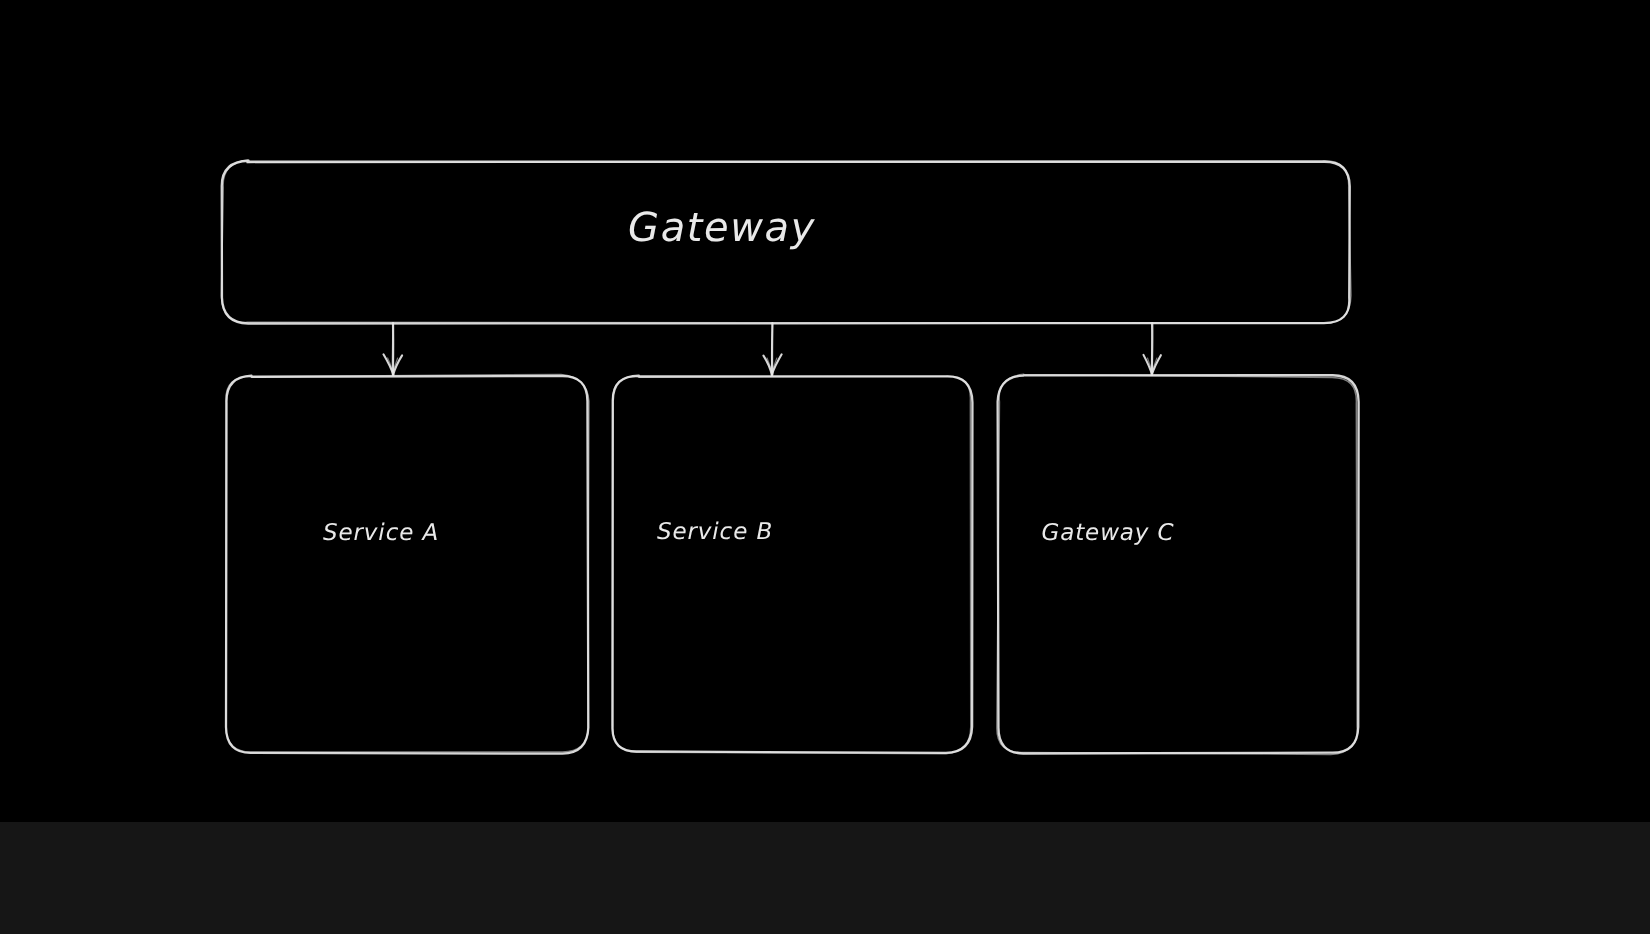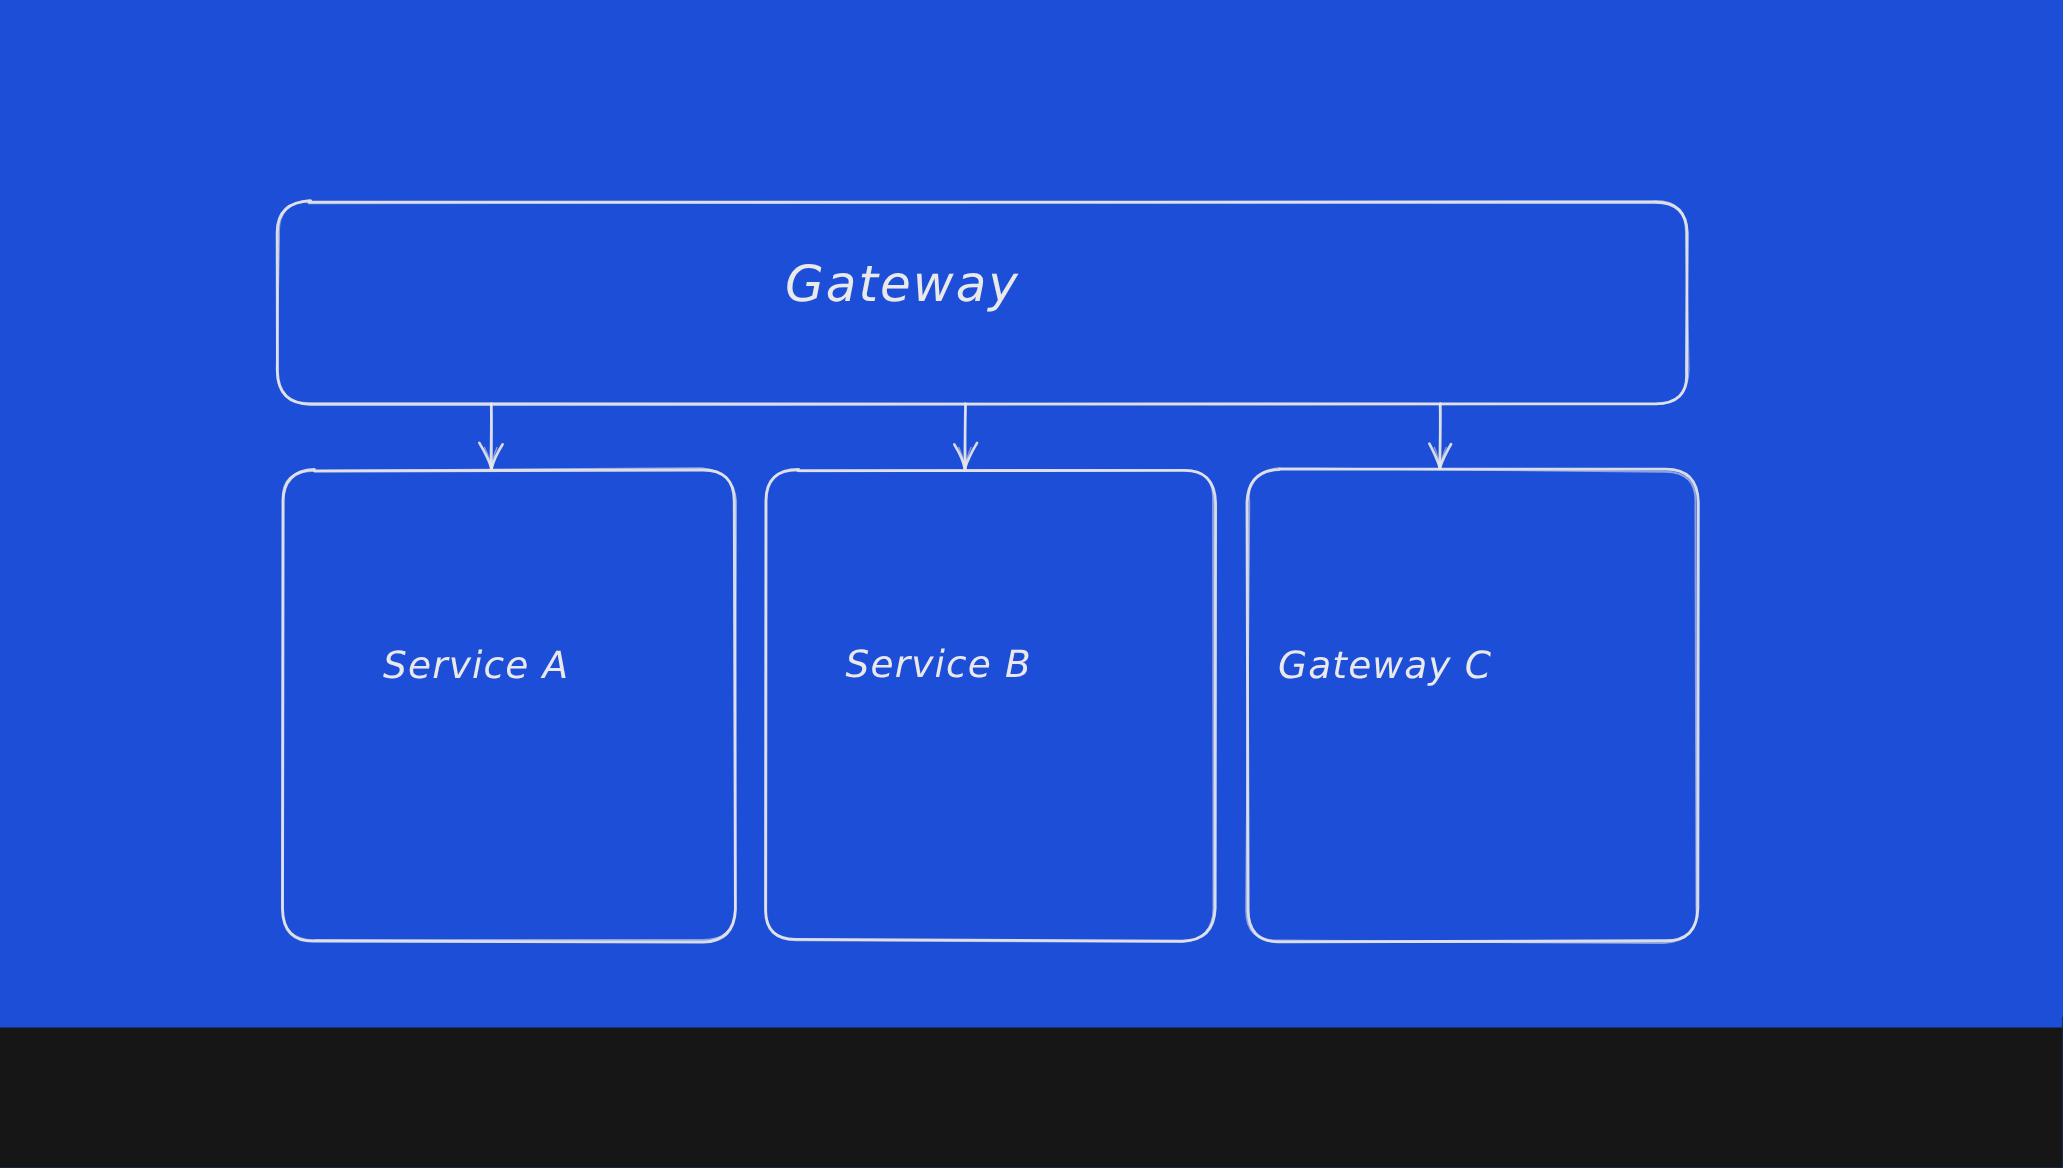--- a/index.html
+++ b/index.html
@@ -11,21 +11,21 @@
   body {
     width: 1650px;
     height: 934px;
     overflow: hidden;
     font-family: "DejaVu Sans", sans-serif;
   }
   #canvas {
     position: relative;
     width: 1650px;
     height: 822px;
-    background: #1d4ed8;
+    background: #000000;
   }
   #sketch-layer {
     position: absolute;
     left: 0;
     top: 0;
     width: 1650px;
     height: 934px;
     display: block;
   }
   .node-label {
@@ -39,21 +39,21 @@
     text-align: center;
     transform: translate(-50%, -50%);
     -webkit-font-smoothing: antialiased;
     text-rendering: geometricPrecision;
   }
   .node-label.title {
     font-size: 40px;
     letter-spacing: 1.6px;
   }
   .node-label.sub {
-    font-size: 30px;
+    font-size: 23px;
   }
   .hit {
     position: absolute;
     background: transparent;
   }
 </style>
 </head>
 <body>
 
 <div id="canvas">
@@ -84,21 +84,21 @@
       <path d="M 1143.4767167459243 354.872004648624 Q 1149.3701757183298 366 1152.17889676895 375" fill="none" stroke="#e8e8e8" stroke-width="2.1" stroke-linecap="round" stroke-linejoin="round" opacity="0.92"></path>
       <path d="M 1160.883083818946 355.2242263087537 Q 1154.5550524555147 366 1151.7396668223664 375" fill="none" stroke="#e8e8e8" stroke-width="2.1" stroke-linecap="round" stroke-linejoin="round" opacity="0.92"></path>
       <path d="M 1147.5095307564363 358 Q 1151.1 367 1152.1578193401451 375" fill="none" stroke="#e8e8e8" stroke-width="1.2" stroke-linecap="round" stroke-linejoin="round" opacity="0.5"></path>
       <path d="M 1156.9075919967145 358 Q 1152.9 367 1151.950806362601 375" fill="none" stroke="#e8e8e8" stroke-width="1.2" stroke-linecap="round" stroke-linejoin="round" opacity="0.5"></path>
     </svg>
 
   <div class="node-label title" id="label-gateway" style="left: 722px; top: 228px;">Gateway</div>
 
   <div class="node-label sub" id="label-service-a" style="left: 381px; top: 533px;">Service A</div>
 
-  <div class="node-label sub" id="label-service-b" style="left: 751px; top: 532px;">Service B</div>
+  <div class="node-label sub" id="label-service-b" style="left: 715px; top: 532px;">Service B</div>
 
   <div class="node-label sub" id="label-service-c" style="left: 1108px; top: 533px;">Gateway C</div>
 
   <div class="hit" id="hit-gateway" style="left: 222px; top: 161px; width: 1128px; height: 162px;"></div>
   <div class="hit" id="hit-service-a" style="left: 226px; top: 376px; width: 362px; height: 377px;"></div>
   <div class="hit" id="hit-service-b" style="left: 612px; top: 376px; width: 360px; height: 376px;"></div>
   <div class="hit" id="hit-service-c" style="left: 998px; top: 376px; width: 360px; height: 377px;"></div>
 
 </div>
 

